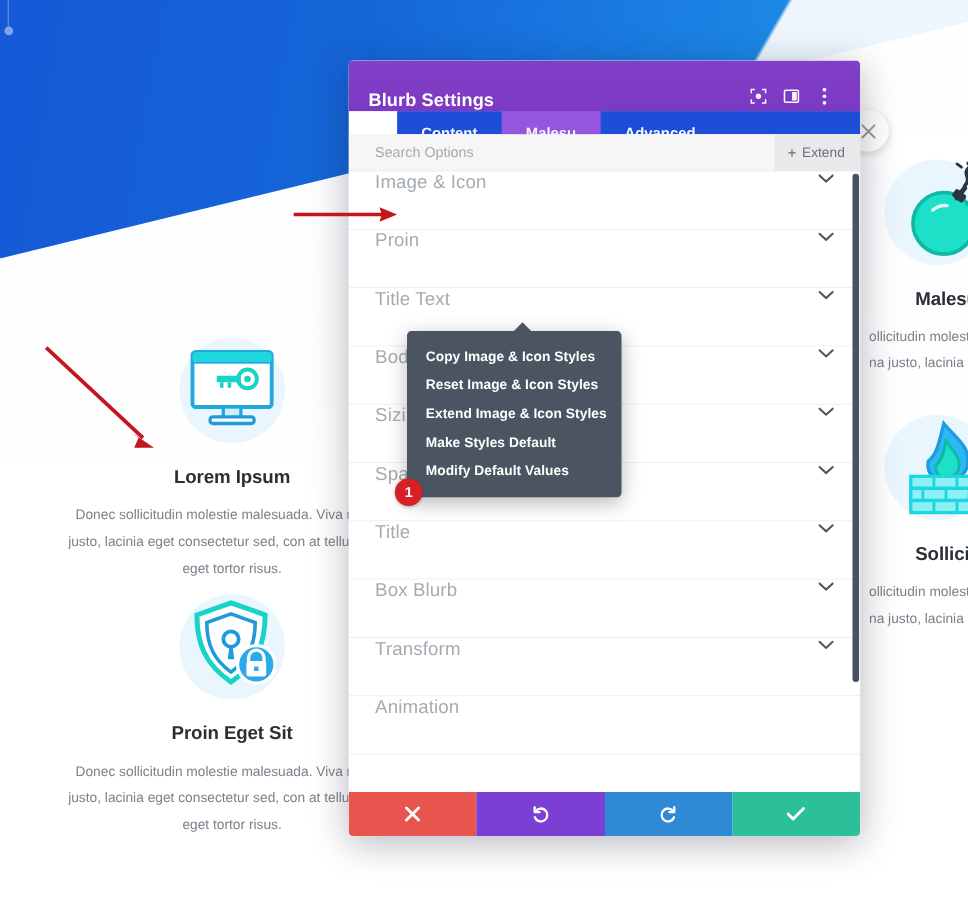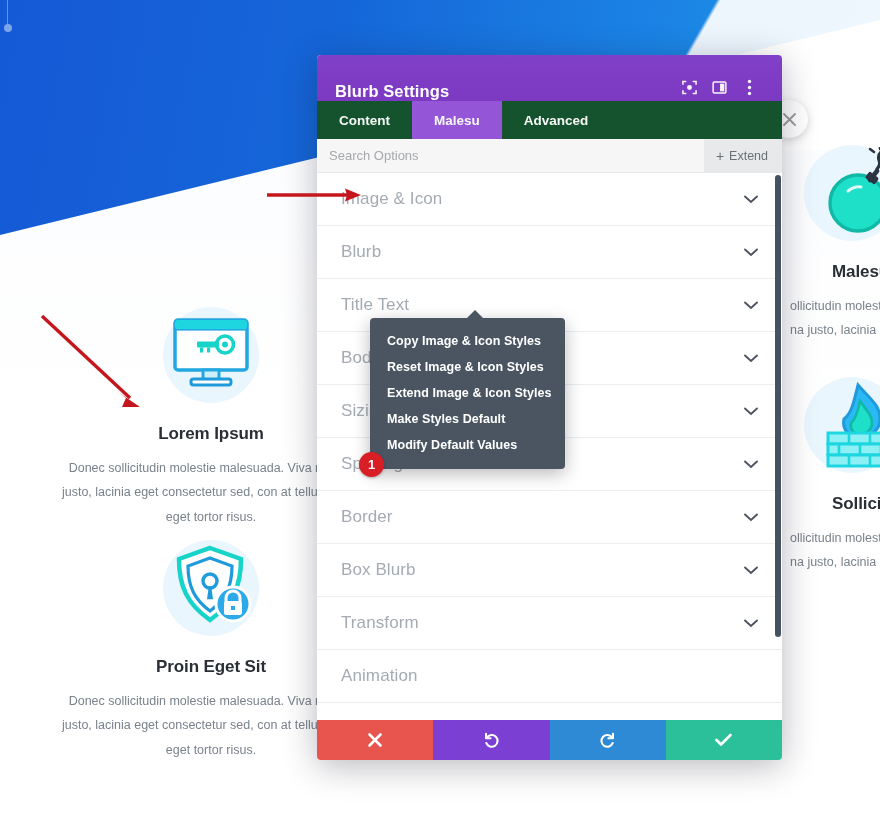--- a/index.html
+++ b/index.html
@@ -147,24 +147,25 @@
   }
   .hdr-icon {
     width: 30px; height: 28px;
     display: flex; align-items: center; justify-content: center;
     color: #ffffff;
     opacity: 0.95;
     cursor: pointer;
   }
 
   #modal-tabs {
-    height: 38px;
-    background: #14532d;
+    height: 21px;
+    background: #1d4ed8;
     display: flex;
     flex: 0 0 auto;
+    margin-left: 44px;
   }
   .tab {
     padding: 0 22px;
     height: 38px;
     display: flex; align-items: center;
     color: #ffffff;
     font-size: 13.5px;
     font-weight: bold;
     cursor: pointer;
     opacity: 0.96;
@@ -178,21 +179,21 @@
     display: flex;
     align-items: center;
     flex: 0 0 auto;
     position: relative;
   }
   #search-input {
     flex: 1;
     border: none;
     outline: none;
     background: transparent;
-    padding: 0 12px;
+    padding: 0 24px;
     font-size: 13px;
     color: #4a4a4a;
     font-family: "Liberation Sans", sans-serif;
   }
   #search-input::placeholder { color: #a6a8ac; }
   #filter-btn {
     height: 34px;
     padding: 0 14px 0 12px;
     background: #e8e9eb;
     display: flex; align-items: center; gap: 5px;
@@ -205,21 +206,21 @@
     flex: 1;
     position: relative;
     overflow: hidden;
     background: #ffffff;
   }
 
   .accordion-row {
     height: 53px;
     border-bottom: 1px solid #eceef0;
     display: flex;
-    align-items: center;
+    align-items: flex-start;
     padding: 0 24px;
     cursor: pointer;
     background: #fff;
   }
   .accordion-row .label {
     flex: 1;
     font-size: 17px;
     color: #a5abb2;
     font-weight: normal;
     letter-spacing: 0.1px;
@@ -466,21 +467,21 @@
     <div class="accordion-row">
       <span class="label">Image &amp; Icon</span>
       <span class="chev">
         <svg width="14" height="9" viewBox="0 0 14 9">
             <path d="M1 1.5 L7 7 L13 1.5" fill="none" stroke="#4c5560" stroke-width="1.9" stroke-linecap="round"></path>
           </svg>
       </span>
     </div>
 
     <div class="accordion-row">
-      <span class="label">Blurb</span>
+      <span class="label">Proin</span>
       <span class="chev">
         <svg width="14" height="9" viewBox="0 0 14 9">
             <path d="M1 1.5 L7 7 L13 1.5" fill="none" stroke="#4c5560" stroke-width="1.9" stroke-linecap="round"></path>
           </svg>
       </span>
     </div>
 
     <div class="accordion-row">
       <span class="label">Title Text</span>
       <span class="chev">
@@ -511,21 +512,21 @@
     <div class="accordion-row">
       <span class="label">Spacing</span>
       <span class="chev">
         <svg width="14" height="9" viewBox="0 0 14 9">
             <path d="M1 1.5 L7 7 L13 1.5" fill="none" stroke="#4c5560" stroke-width="1.9" stroke-linecap="round"></path>
           </svg>
       </span>
     </div>
 
     <div class="accordion-row">
-      <span class="label">Border</span>
+      <span class="label">Title</span>
       <span class="chev">
         <svg width="14" height="9" viewBox="0 0 14 9">
             <path d="M1 1.5 L7 7 L13 1.5" fill="none" stroke="#4c5560" stroke-width="1.9" stroke-linecap="round"></path>
           </svg>
       </span>
     </div>
 
     <div class="accordion-row">
       <span class="label">Box Blurb</span>
       <span class="chev">

